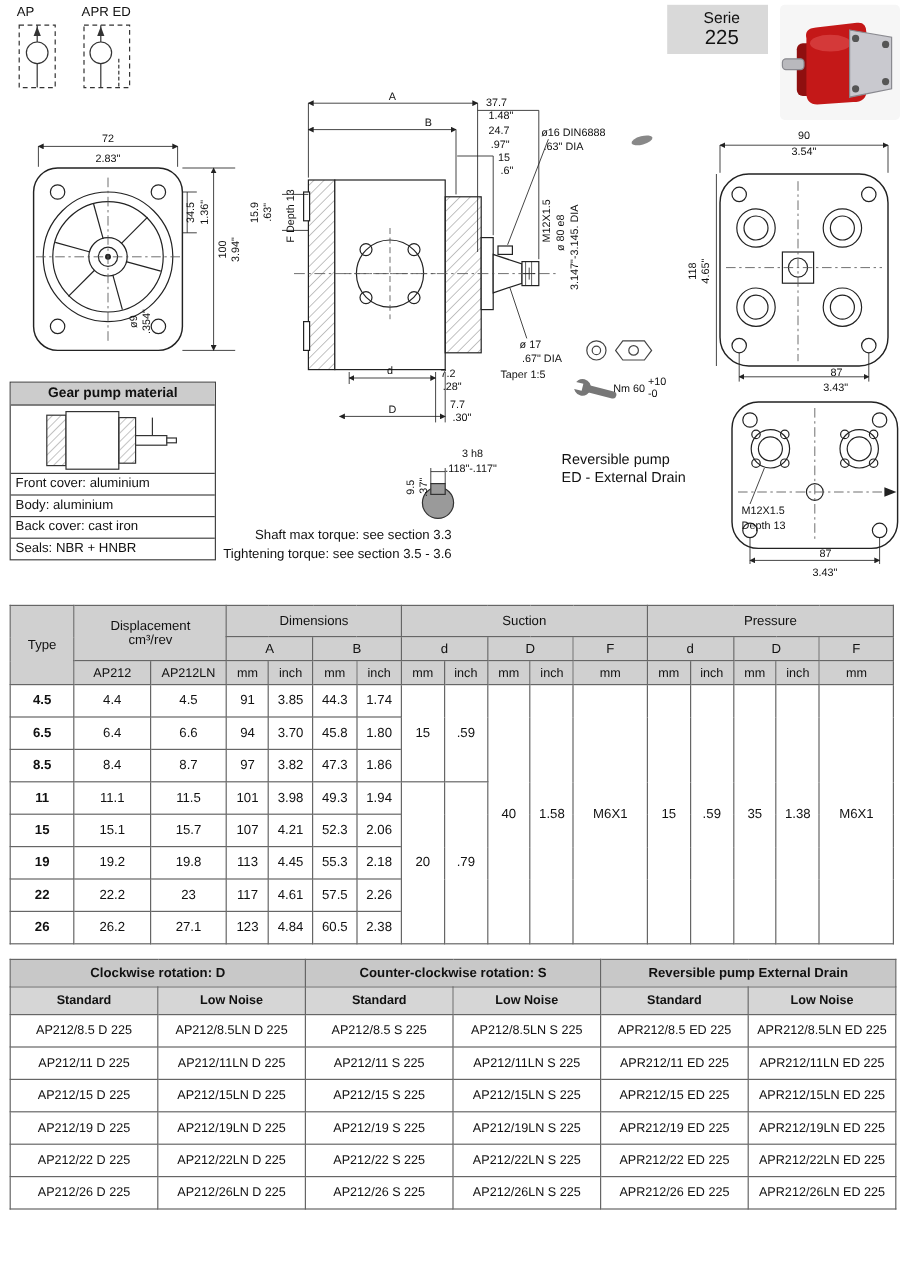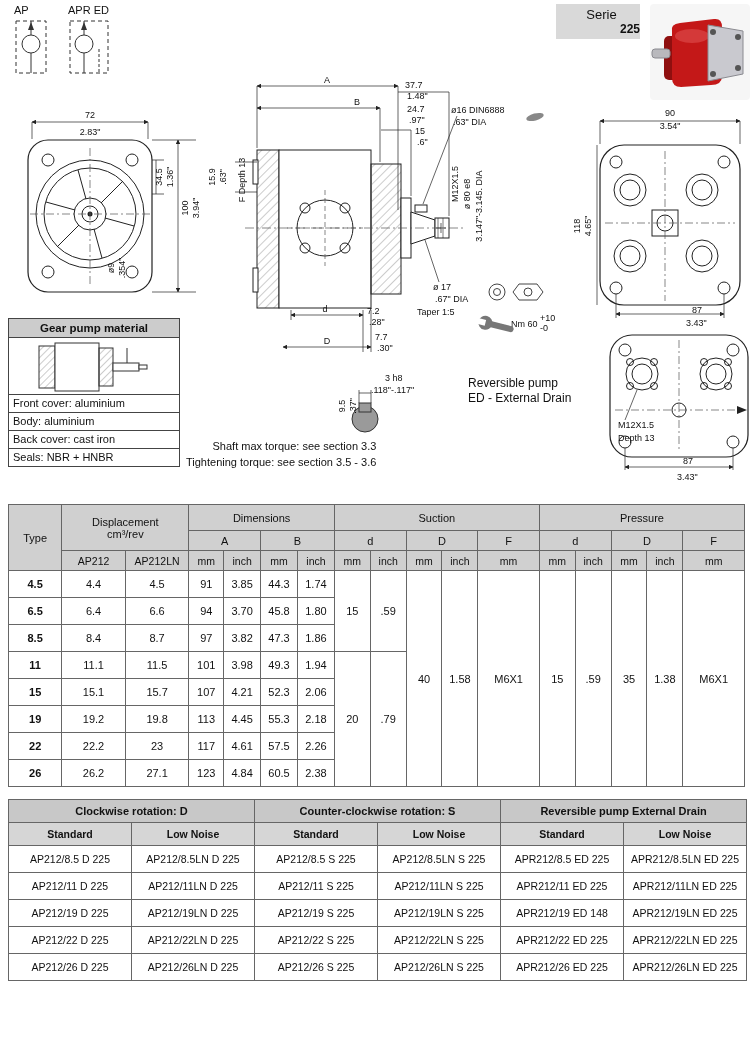--- a/index.html
+++ b/index.html
@@ -4,21 +4,21 @@
 <style>
   * { margin:0; padding:0; box-sizing:border-box; }
   body { font-family:"Liberation Sans", sans-serif; background:#fff; color:#111; }
   .page { position:relative; width:753px; height:1063px; background:#fff; overflow:hidden; }
   .abs { position:absolute; }
   svg { overflow:visible; display:block; }
   svg text { font-family:"Liberation Sans", sans-serif; font-size:9px; fill:#111; }
   .sym-label { font-size:11px; margin-bottom:3px; }
   .serie-box { background:#d9d9d9; text-align:center; padding:3px 0; }
   .serie-label { font-size:13px; }
-  .serie-number { font-size:12px; font-weight:bold;text-align:right; }
+  .serie-number { font-size:17px; font-weight:normal; }
   .note-line { font-size:11px; line-height:16px; }
   .rev-note { font-size:12px; line-height:15px; }
   .mat-box { border:1px solid #444; background:#fff; }
   .mat-title { background:#cccccc; border-bottom:1px solid #444; font-size:11.5px; font-weight:bold; text-align:center; padding:3px 12px; }
   .mat-row { border-top:1px solid #444; font-size:11px; padding:2px 4px; height:18px; }
   table { border-collapse:collapse; table-layout:fixed; }
   th, td { border:1px solid #666; text-align:center; overflow:hidden; }
   .spec-table { position:absolute; left:8px; top:504px; width:737px; font-size:11px; }
   .spec-table th { background:#d0d0d0; font-weight:normal; }
   .spec-table thead tr:nth-child(1) th { height:26px; }
@@ -531,25 +531,33 @@
       </tr>
       <tr>
         <td>AP212/11 D 225</td>
         <td>AP212/11LN D 225</td>
         <td>AP212/11 S 225</td>
         <td>AP212/11LN S 225</td>
         <td>APR212/11 ED 225</td>
         <td>APR212/11LN ED 225</td>
       </tr>
       <tr>
+        <td>AP212/15 D 225</td>
+        <td>AP212/15LN D 225</td>
+        <td>AP212/15 S 225</td>
+        <td>AP212/15LN S 225</td>
+        <td>APR212/15 ED 225</td>
+        <td>APR212/15LN ED 225</td>
+      </tr>
+      <tr>
         <td>AP212/19 D 225</td>
         <td>AP212/19LN D 225</td>
         <td>AP212/19 S 225</td>
         <td>AP212/19LN S 225</td>
-        <td>APR212/19 ED 148</td>
+        <td>APR212/19 ED 225</td>
         <td>APR212/19LN ED 225</td>
       </tr>
       <tr>
         <td>AP212/22 D 225</td>
         <td>AP212/22LN D 225</td>
         <td>AP212/22 S 225</td>
         <td>AP212/22LN S 225</td>
         <td>APR212/22 ED 225</td>
         <td>APR212/22LN ED 225</td>
       </tr>

